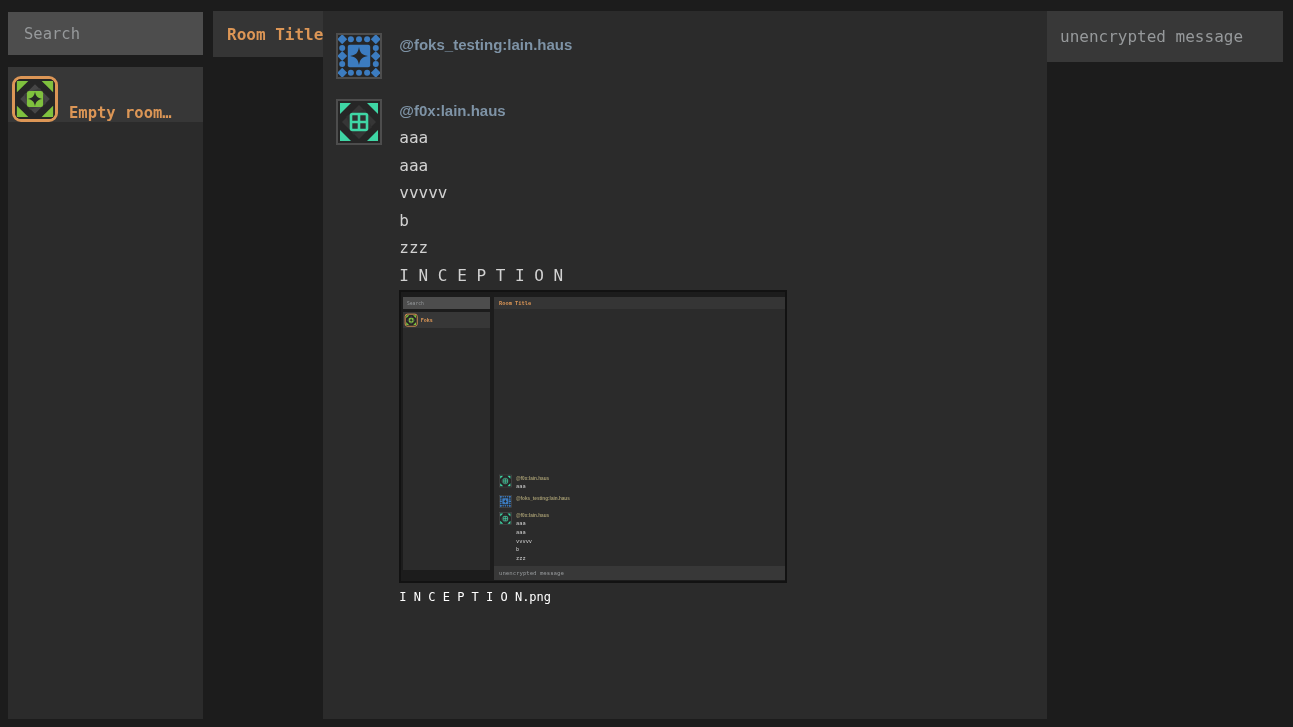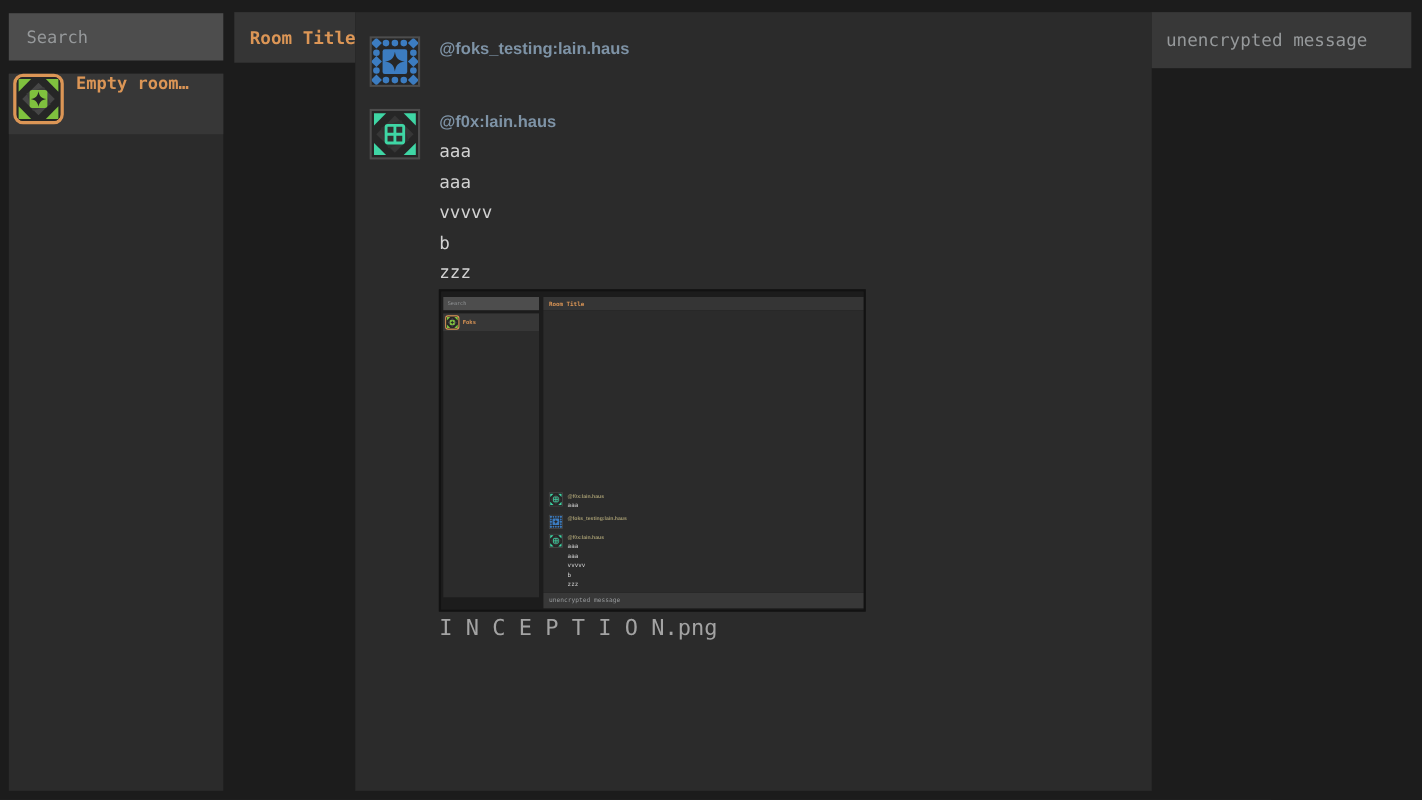--- a/index.html
+++ b/index.html
@@ -16,35 +16,35 @@
     font-family:"DejaVu Sans Mono","Liberation Mono",monospace;
   }
   
   .sidebar{position:absolute;left:8px;top:12px;width:195px;height:707px}
   .search-input{
     width:100%;height:43px;background:var(--search-bg);border:none;outline:none;
     padding:0 16px;font-family:inherit;font-size:15.5px;color:#dcdcdc;display:block;
   }
   .search-input::placeholder{color:var(--text-muted)}
   .room-list{margin-top:12px;height:652px;background:var(--panel-bg)}
-  .room-item{height:55px;background:var(--room-item-bg);display:flex;align-items:flex-start;padding-left:4px;cursor:pointer}
+  .room-item{height:55px;background:var(--room-item-bg);display:flex;align-items:flex-end;padding-left:4px;cursor:pointer}
   .room-avatar{width:46px;height:46px;border:3px solid var(--accent-orange);border-radius:9px;background:var(--avatar-bg);overflow:hidden;flex-shrink:0}
   .room-label{margin-left:11px;font-weight:bold;font-size:15.5px;color:var(--accent-orange);white-space:nowrap}
   
   .main{position:absolute;left:213px;top:11px;width:1070px;height:708px;display:flex;flex-direction:row}
   .room-header{height:46px;background:var(--header-bg);flex-shrink:0;display:flex;align-items:center;
     padding-left:14px;font-weight:bold;font-size:16px;color:var(--accent-orange)}
   .timeline{flex:1;background:var(--panel-bg);padding:22px 0 0 13px;overflow:hidden}
   .message{display:flex;margin-bottom:20px}
   .msg-avatar{width:46px;height:46px;border:2px solid var(--avatar-border);background:var(--avatar-bg);flex-shrink:0;margin-right:17px}
   .msg-sender{font-family:"Liberation Sans","DejaVu Sans",sans-serif;font-weight:bold;font-size:15px;
     color:var(--username-blue);line-height:20px;margin-top:2px;margin-bottom:3px}
   .msg-line{font-size:16px;color:var(--text-primary);line-height:27.5px;white-space:pre}
   .attachment{width:388px;height:293px;border:2px solid #121212;overflow:hidden;margin-top:1px;cursor:pointer;background:var(--page-bg)}
-  .attachment-name{font-size:20px;color:#a3a3a3;line-height:28px;white-space:pre}
+  .attachment-name{font-size:12px;color:#ffffff;line-height:28px;white-space:pre}
   .composer{height:51px;background:var(--composer-bg);flex-shrink:0;display:flex;align-items:center}
   .composer input{width:100%;background:transparent;border:none;outline:none;padding:0 13px;
     font-family:inherit;font-size:16px;color:#dcdcdc}
   .composer input::placeholder{color:var(--text-muted)}
   
   .mini{width:1164px;height:879px;transform:scale(0.333333);transform-origin:0 0;
     background:var(--page-bg);position:relative;font-family:"DejaVu Sans Mono","Liberation Mono",monospace}
   .m-sidebar{position:absolute;left:6px;top:15px;width:261px}
   .m-search{height:36px;background:var(--search-bg);display:flex;align-items:center;padding-left:12px;
     font-size:14px;color:var(--text-muted)}
@@ -147,20 +147,21 @@
           </g>
         </svg>
       </div>
       <div class="msg-content">
         <div class="msg-sender">@f0x:lain.haus</div>
         <div class="msg-line">aaa</div>
         <div class="msg-line">aaa</div>
         <div class="msg-line">vvvvv</div>
         <div class="msg-line">b</div>
         <div class="msg-line">zzz</div>
+        <div class="msg-line">I N C E P T I O N</div>
 
         <div class="attachment">
           <div class="mini">
             <div class="m-sidebar">
               <div class="m-search">
                 <span>Search</span>
               </div>
               <div class="m-roomlist">
                 <div class="m-room-item">
                   <div class="m-room-avatar">

